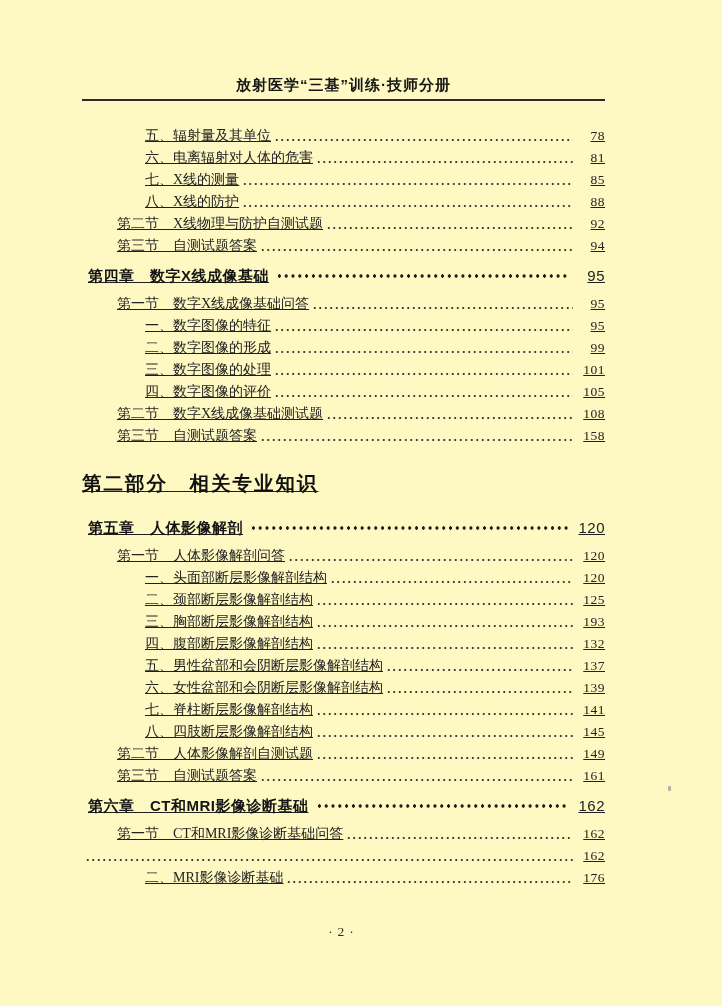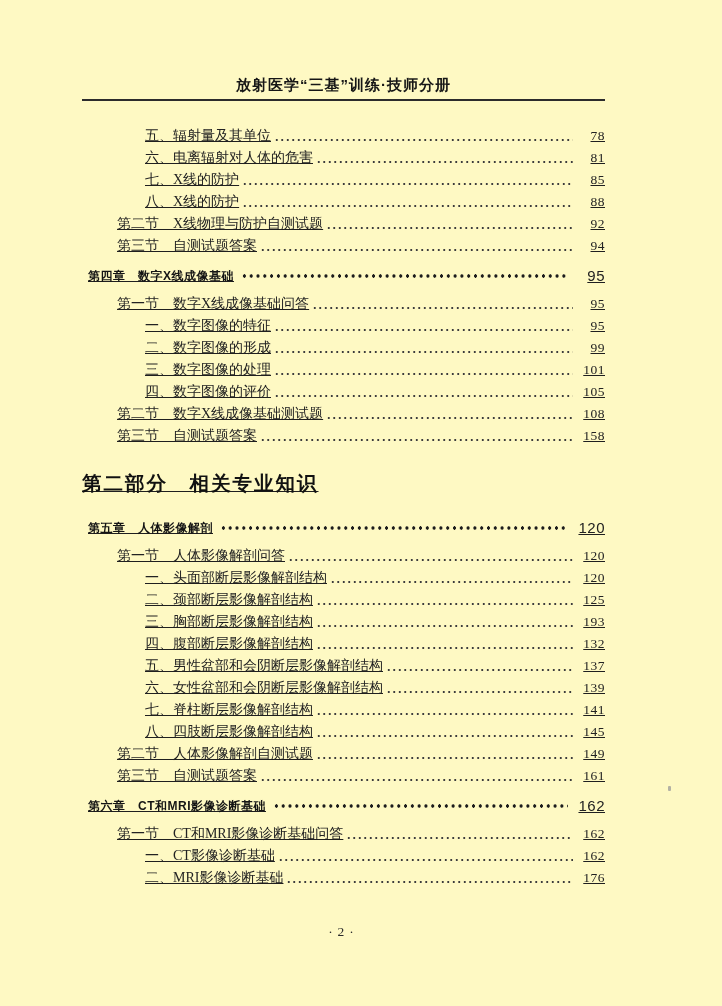--- a/index.html
+++ b/index.html
@@ -74,21 +74,21 @@
   }
   
   .row.chapter {
     height: 26px;
     margin: 6px 0 4px 0;
   }
   .row.chapter .label {
     padding-left: 6px;
     font-family: "Liberation Sans", sans-serif;
     font-weight: 700;
-    font-size: 12px;
+    font-size: 15px;
     line-height: 26px;
     letter-spacing: 0.5px;
     color: #141414;
   }
   .row.chapter .leader {
     margin: 0 7px 0 7px;
     background-image: radial-gradient(circle at 50% 50%, #1c1c1c 1.55px, rgba(0,0,0,0) 1.85px);
     background-size: 6.8px 6px;
     background-position: left center;
   }
@@ -143,21 +143,21 @@
     <span class="label">五、辐射量及其单位</span>
     <span class="leader"></span>
     <span class="pageno">78</span>
   </div>
         <div class="row item">
     <span class="label">六、电离辐射对人体的危害</span>
     <span class="leader"></span>
     <span class="pageno">81</span>
   </div>
         <div class="row item">
-    <span class="label">七、X线的防护</span>
+    <span class="label">七、X线的测量</span>
     <span class="leader"></span>
     <span class="pageno">85</span>
   </div>
         <div class="row item">
     <span class="label">八、X线的防护</span>
     <span class="leader"></span>
     <span class="pageno">88</span>
   </div>
         <div class="row section">
     <span class="label">第二节　X线物理与防护自测试题</span>
@@ -276,21 +276,20 @@
     <span class="label">第六章　CT和MRI影像诊断基础</span>
     <span class="leader"></span>
     <span class="pageno">162</span>
   </div>
         <div class="row section">
     <span class="label">第一节　CT和MRI影像诊断基础问答</span>
     <span class="leader"></span>
     <span class="pageno">162</span>
   </div>
         <div class="row item">
-    <span class="label">一、CT影像诊断基础</span>
     <span class="leader"></span>
     <span class="pageno">162</span>
   </div>
         <div class="row item">
     <span class="label">二、MRI影像诊断基础</span>
     <span class="leader"></span>
     <span class="pageno">176</span>
   </div>
       </div>
   </div>

